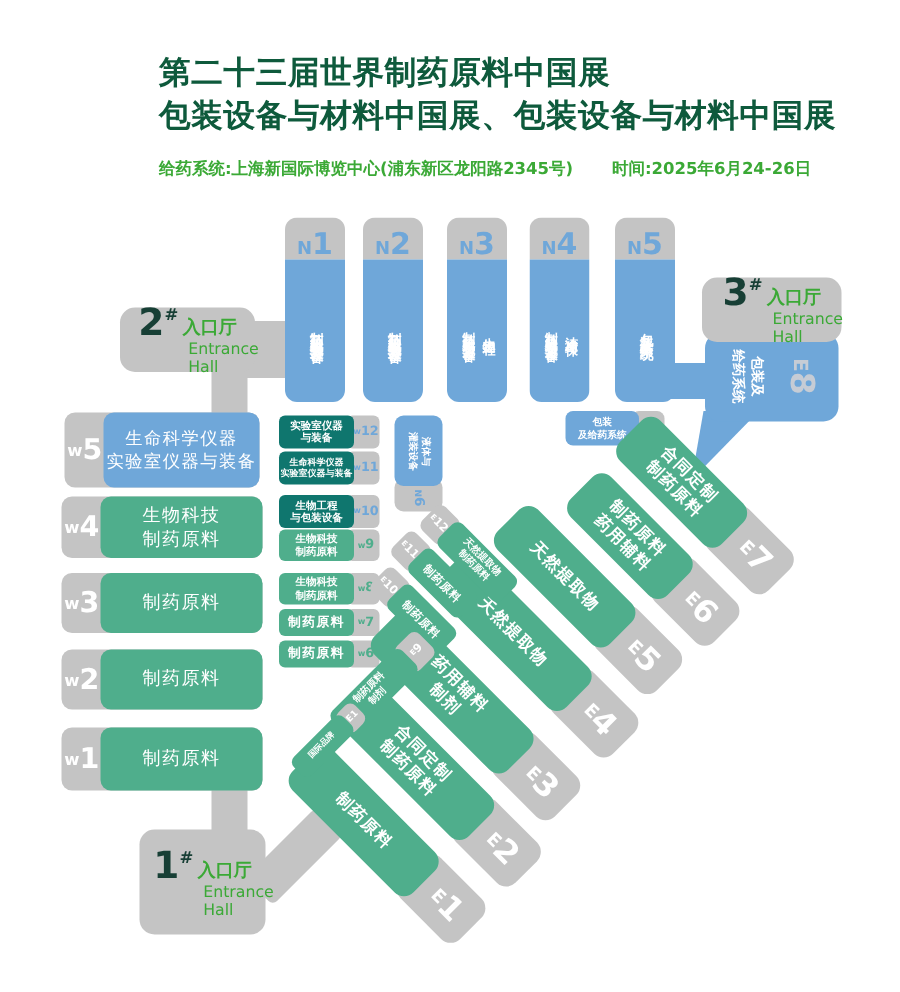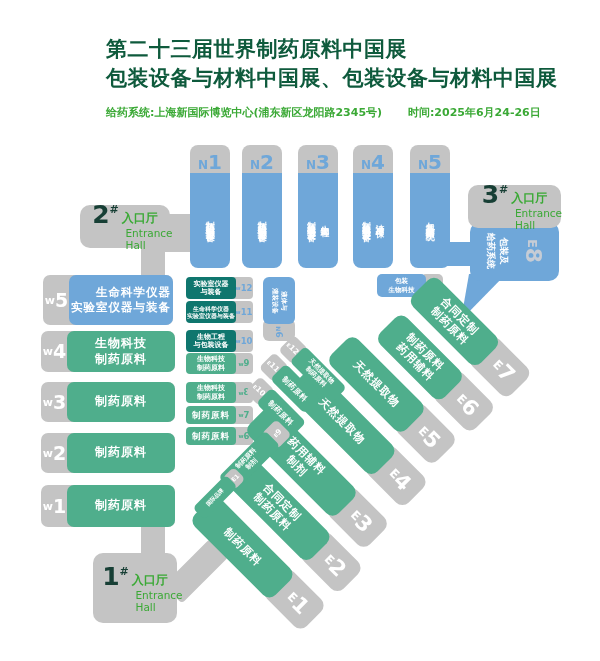--- a/index.html
+++ b/index.html
@@ -49,22 +49,22 @@
   .n7 .tag{width:18px;margin-left:-5px;background:#C4C4C4;border-radius:5px;z-index:1;
     display:flex;align-items:center;justify-content:center;padding-left:4px;color:#6FA7D9;font-weight:800;}
   .n7 .tag .lbl-l{font-size:5px;} .n7 .tag .lbl-n{font-size:8px;}
 
   
   .hall-w{position:absolute;background:#C4C4C4;border-radius:7px;z-index:2;}
   .hall-w .tag{position:absolute;left:0;top:0;bottom:0;width:27px;display:flex;align-items:center;
     justify-content:center;color:#fff;font-weight:800;}
   .hall-w .tag .lbl-l{font-size:11px;} .hall-w .tag .lbl-n{font-size:19px;}
   .hall-w .bd{position:absolute;left:26px;right:0;top:0;bottom:0;border-radius:7px;
-    display:flex;align-items:center;justify-content:center;color:#fff;font-weight:700;
-    white-space:pre-line;text-align:right;line-height:1.3;font-size:12px;letter-spacing:1px;}
+    display:flex;align-items:center;justify-content:center;color:#fff;font-weight:400;
+    white-space:pre-line;text-align:center;line-height:1.3;font-size:12px;letter-spacing:1px;}
   .hall-w .bd.blue{background:#6FA7D9;font-size:11.5px;}
   .hall-w .bd.green{background:#4FAE8C;}
   .w5{left:43px;top:275px;width:130px;height:50px;}
   .w4{left:41px;top:331px;width:134px;height:41px;}
   .w3{left:41px;top:382px;width:134px;height:40px;}
   .w2{left:41px;top:433px;width:134px;height:40px;}
   .w1{left:41px;top:485px;width:134px;height:42px;}
 
   
   .ws{position:absolute;left:186px;width:67px;display:flex;z-index:2;}
@@ -211,21 +211,21 @@
       </div>
     <div class="tag">
         <span class="rot90">
           <span class="lbl-l" style="font-size:6px">N</span>
           <span style="font-size:9px">6</span>
         </span>
       </div>
   </div>
   <div class="n7">
     <div class="bd">包装
-生物科技</div>
+及给药系统</div>
     <div class="tag">
         <span class="lbl-l">N</span>
         <span class="lbl-n">7</span>
       </div>
   </div>
 
   <div class="hall-w w5">
     <div class="tag">
         <span class="lbl-l">w</span>
         <span class="lbl-n">5</span>

